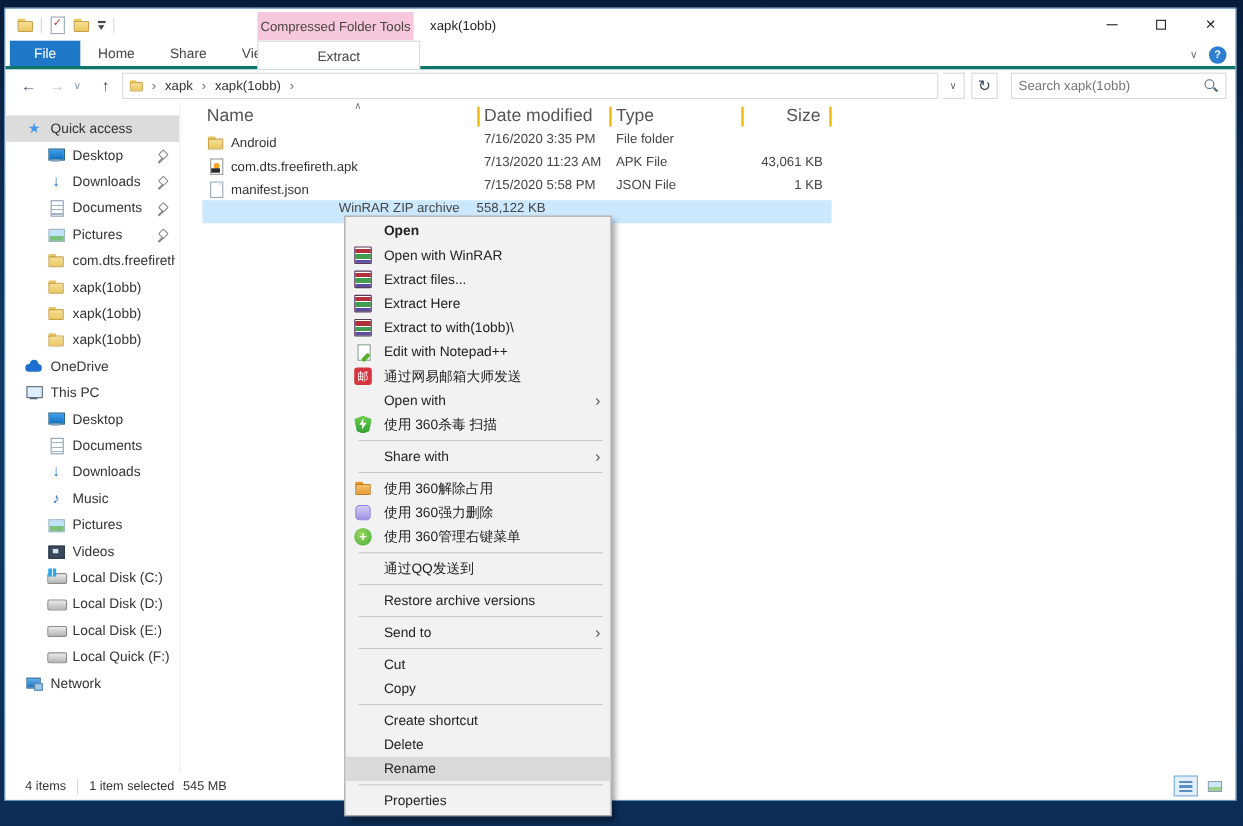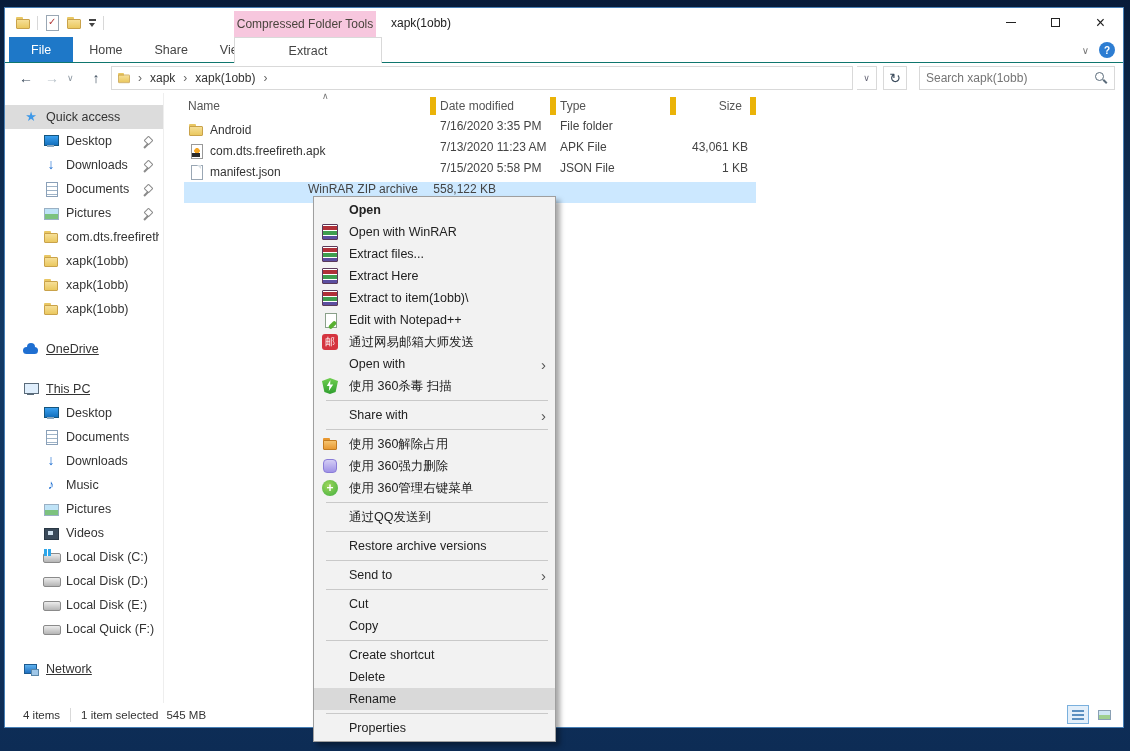--- a/index.html
+++ b/index.html
@@ -20,21 +20,21 @@
     font-size:12px; color:#222; }
   .win-controls { position:absolute; right:0; top:0; height:29px; display:flex; }
   .win-btn { width:45px; height:29px; display:flex; align-items:center; justify-content:center;
     font-size:13px; color:#222; cursor:default; }
   .min-glyph { width:10px; height:1px; background:#222; display:block; }
   .max-glyph { width:9px; height:9px; border:1px solid #222; display:block; }
   .close-glyph { font-size:16px; line-height:1; color:#222; }
 
   
   .tabrow { height:26px; display:flex; align-items:stretch; position:relative; background:#fff;
-    border-bottom:1px solid #0f766e; flex:none; }
+    border-bottom:3px solid #0f766e; flex:none; }
   .tab { padding:0 16px; display:flex; align-items:center; font-size:12.5px; color:#444; }
   .tab.file { background:#1e78c8; color:#fff; padding:0 22px; margin-left:4px; }
   .tab.extract { position:absolute; left:229px; top:0; width:148px; height:26px;
     justify-content:center; background:#fff; border:1px solid #d9d9d9; border-bottom:none; }
   .ribbon-right { position:absolute; right:8px; top:0; height:26px; display:flex; align-items:center; gap:10px; }
   .collapse-caret { font-size:10px; color:#777; }
   .help-btn { width:16px; height:16px; border-radius:50%; background:#2d7dd2; color:#fff;
     font-size:10px; font-weight:bold; display:flex; align-items:center; justify-content:center; }
 
   
@@ -56,32 +56,32 @@
   .search-box input { border:none; outline:none; flex:1; font-size:12px; color:#555;
     font-family:inherit; background:transparent; }
 
   
   .main { flex:1; display:flex; overflow:hidden; background:#fff; }
   .sidebar { width:159px; flex:none; border-right:1px solid #eee; padding-top:12px; overflow:hidden; }
   .side-item { height:24px; display:flex; align-items:center; gap:7px; font-size:12.5px; color:#333;
     padding-right:4px; position:relative; }
   .side-item.lvl0 { padding-left:18px; }
   .side-item.lvl1 { padding-left:38px; }
-  .side-item.gap { margin-top:16px;text-decoration:underline; }
+  .side-item.gap { margin-top:0; }
   .side-item.selected { background:#dcdcdc; }
   .side-label { white-space:nowrap; overflow:hidden; }
   .pin { position:absolute; right:10px; width:11px; height:11px; }
   .pin::before { content:""; position:absolute; right:1px; top:1px; width:5px; height:5px;
     border:1.5px solid #8a8a8a; border-radius:1px; transform:rotate(45deg); }
   .pin::after { content:""; position:absolute; left:1px; bottom:0; width:6px; height:1.5px;
     background:#8a8a8a; transform:rotate(-45deg); }
 
   .filearea { flex:1; position:relative; padding-left:20px; }
   .cols { display:flex; height:26px; align-items:center; position:relative; }
-  .col { font-size:12px; color:#555; padding-left:4px; border-right:6px solid #eab308; height:18px;
+  .col { font-size:16px; color:#555; padding-left:4px; border-right:2px solid #eab308; height:18px;
     display:flex; align-items:center; }
   .col.c-name { width:252px; }
   .col.c-date { width:120px; }
   .col.c-type { width:120px; }
   .col.c-size { width:80px; justify-content:flex-end; padding-right:8px; }
   .sort-caret { position:absolute; left:138px; top:-2px; font-size:9px; color:#777; }
   .frow { display:flex; height:21px; font-size:12px; color:#333; width:572px; }
   .frow.selected { background:#cce8ff; }
   .fcell { padding-left:4px; overflow:hidden; white-space:nowrap; }
   .f-name { width:252px; display:flex; align-items:center; gap:6px; }
@@ -419,21 +419,21 @@
       <div class="mi">
         <span class="ico ico-winrar"></span>
         <span class="mlabel">Extract files...</span>
       </div>
       <div class="mi">
         <span class="ico ico-winrar"></span>
         <span class="mlabel">Extract Here</span>
       </div>
       <div class="mi">
         <span class="ico ico-winrar"></span>
-        <span class="mlabel">Extract to item(1obb)\</span>
+        <span class="mlabel">Extract to with(1obb)\</span>
       </div>
       <div class="mi">
         <span class="ico ico-npp"></span>
         <span class="mlabel">Edit with Notepad++</span>
       </div>
       <div class="mi">
         <span class="ico ico-mail">邮</span>
         <span class="mlabel">通过网易邮箱大师发送</span>
       </div>
       <div class="mi noicon">

